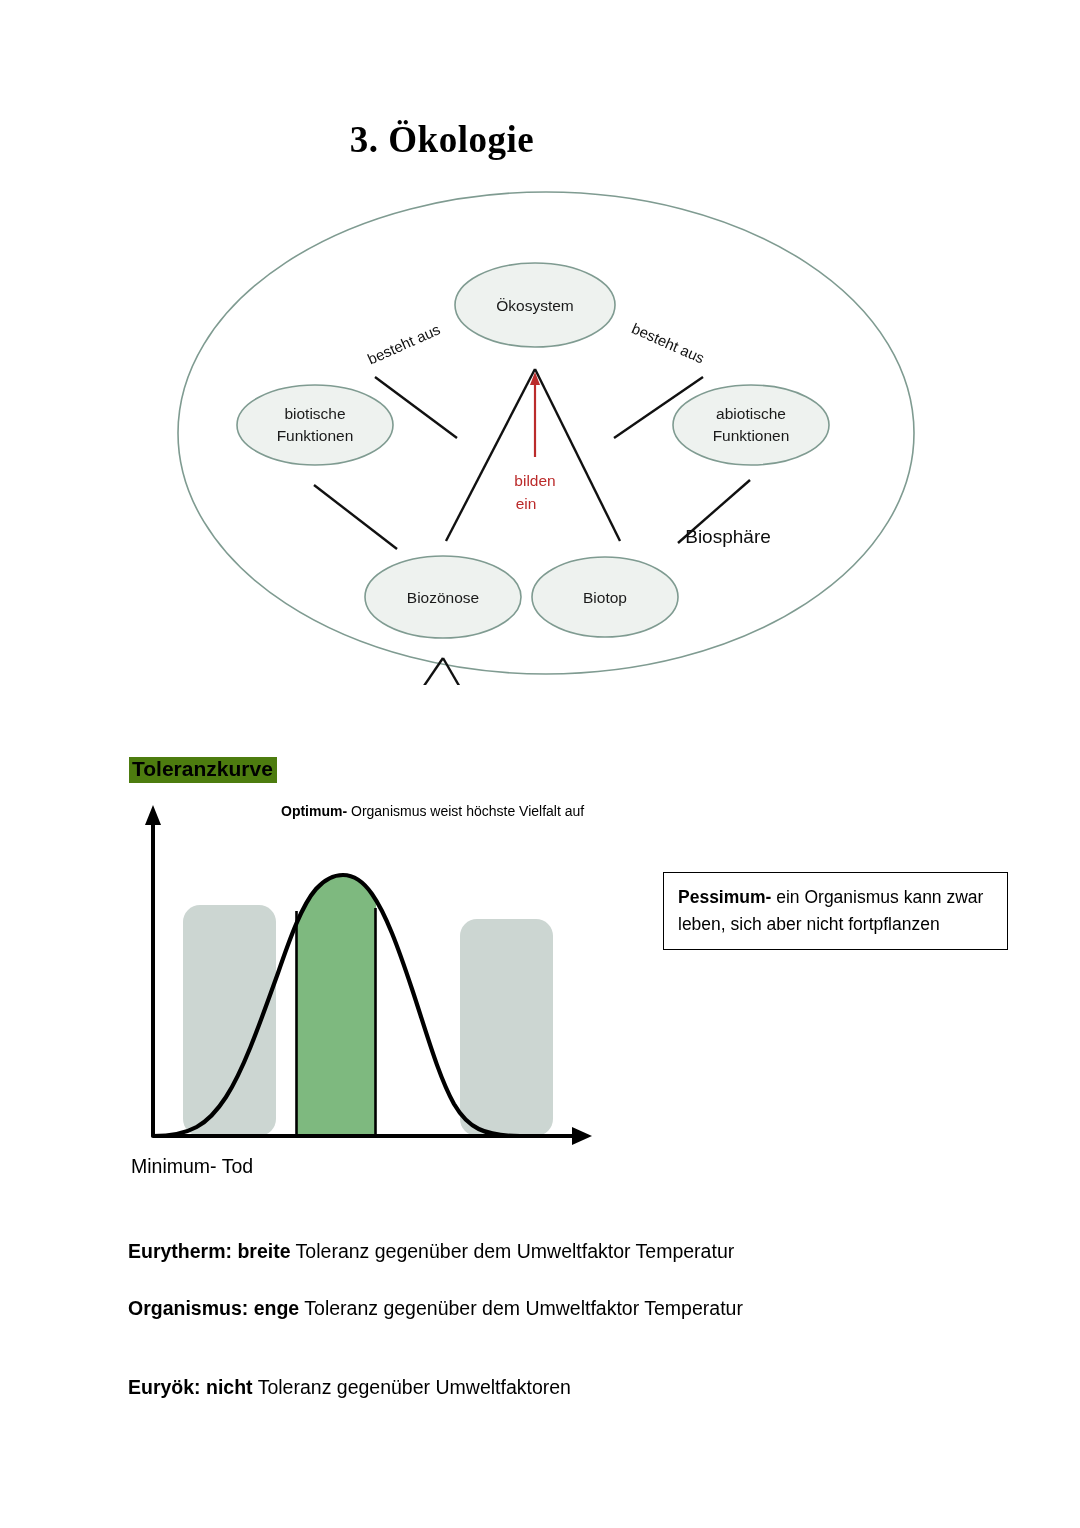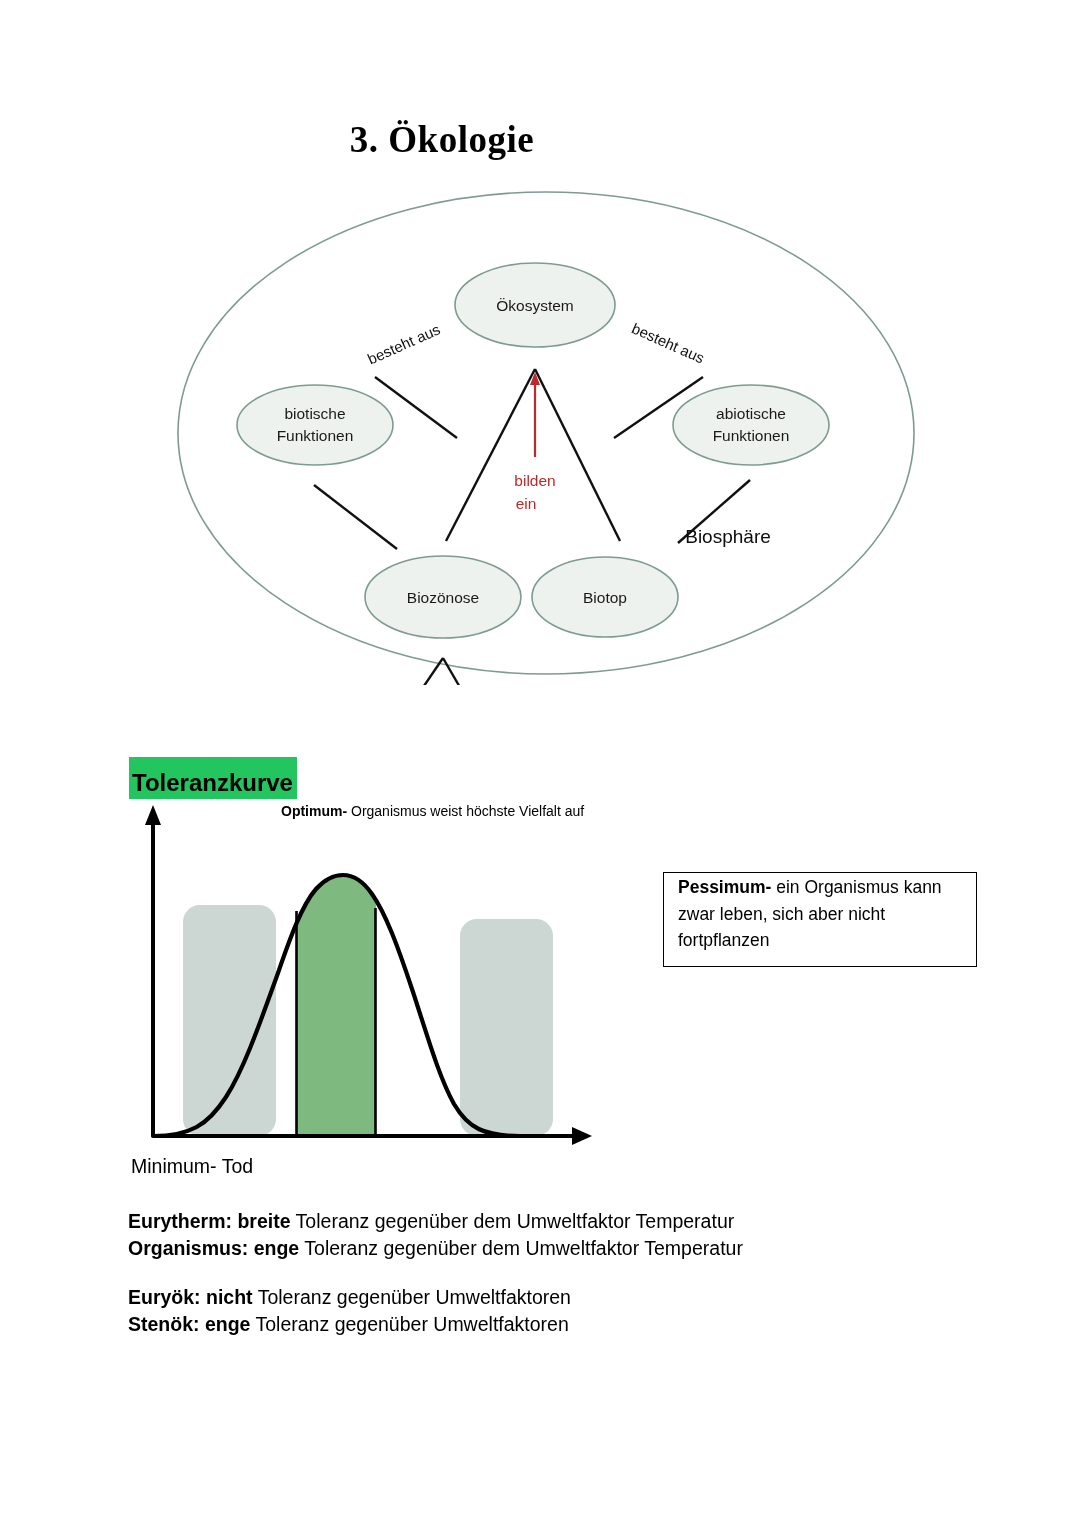--- a/index.html
+++ b/index.html
@@ -65,24 +65,24 @@
     font-family: "Liberation Sans", sans-serif;
     font-size: 19px;
     fill: #0d0d0d;
   }
 
   
   #toleranzkurve-heading {
     position: absolute;
     left: 129px;
     top: 757px;
-    font-size: 24px;
+    font-size: 21px;
     font-weight: bold;
-    background: #22c55e;
-    padding: 12px 4px 2px 3px;
+    background: #4d7c0f;
+    padding: 0 4px 2px 3px;
     line-height: 1.15;
   }
 
   
   #tolerance-chart {
     position: absolute;
     left: 120px;
     top: 795px;
     width: 520px;
     height: 360px;
@@ -96,24 +96,24 @@
     font-size: 14px;
     white-space: nowrap;
   }
   #optimum-caption b { font-weight: bold; }
 
   
   #info-box {
     position: absolute;
     left: 663px;
     top: 872px;
-    width: 314px;
+    width: 345px;
     box-sizing: border-box;
     border: 1.6px solid #000000;
-    padding: 1px 14px 12px 14px;
+    padding: 11px 14px 12px 14px;
     font-size: 17.5px;
     line-height: 1.52;
   }
   #info-box b { font-weight: bold; }
 
   
   #minimum-caption {
     position: absolute;
     left: 131px;
     top: 1155px;
@@ -124,21 +124,21 @@
 
   
   #definitions {
     position: absolute;
     left: 128px;
     top: 1208px;
     width: 860px;
     font-size: 19.5px;
     line-height: 1.38;
   }
-  #definitions .def-line { white-space: nowrap; }
+  #definitions .def-line { white-space: nowrap; margin-top: 30px; }
   #definitions .def-line b { font-weight: bold; }
   #definitions .def-gap { height: 22px; }
 </style>
 </head>
 <body>
 
 <div class="page">
 
   <div id="page-title">3. Ökologie</div>
 
@@ -276,16 +276,15 @@
 
   <div id="minimum-caption">
     <b>Minimum-</b><span> Tod</span>
   </div>
 
   <div id="definitions">
     <div class="def-line"><b>Eurytherm: breite</b><span> Toleranz gegenüber dem Umweltfaktor Temperatur</span></div>
     <div class="def-line"><b>Organismus: enge</b><span> Toleranz gegenüber dem Umweltfaktor Temperatur</span></div>
     <div class="def-gap"></div>
     <div class="def-line"><b>Euryök: nicht</b><span> Toleranz gegenüber Umweltfaktoren</span></div>
-    <div class="def-line"><b>Stenök: enge</b><span> Toleranz gegenüber Umweltfaktoren</span></div>
   </div>
 
 </div>
 
 </body></html>

